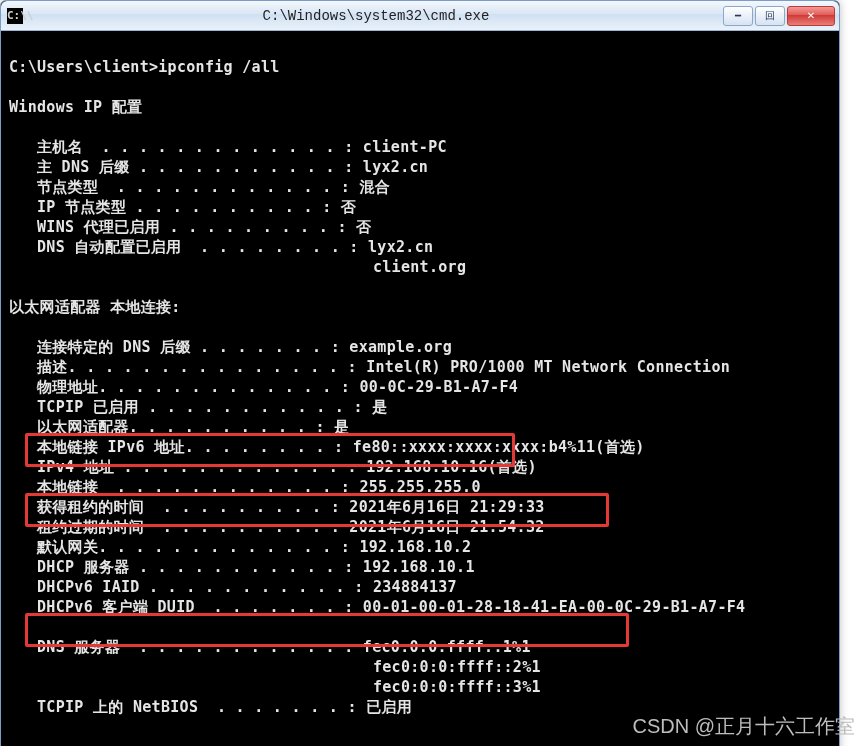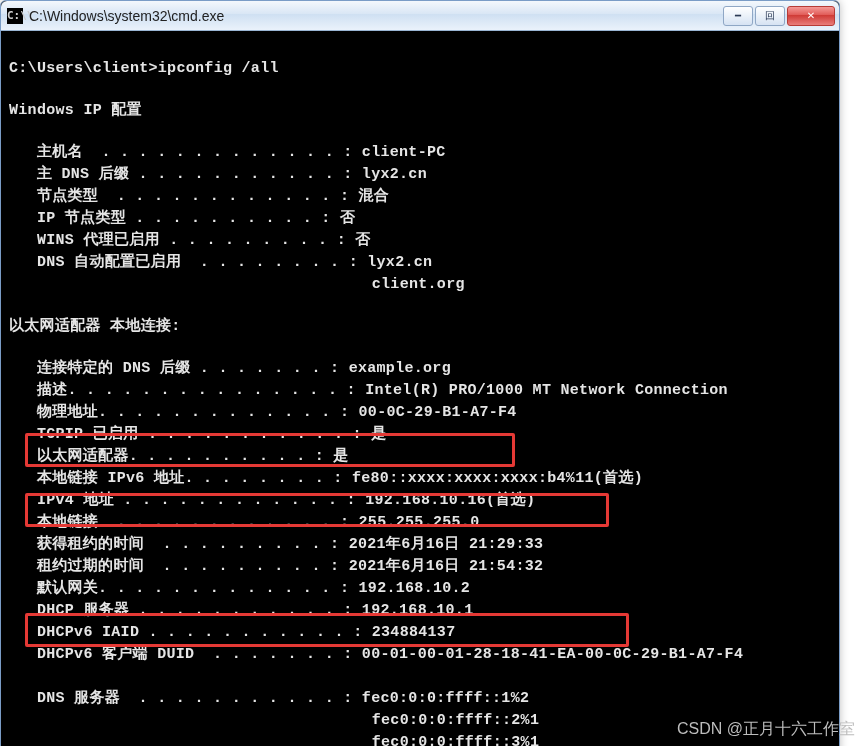--- a/index.html
+++ b/index.html
@@ -26,21 +26,22 @@
       padding: 0 4px 0 6px;
       border-radius: 6px 6px 0 0;
     }
     .titlebar .icon {
       width: 16px; height: 16px;
       background:#000; color:#ccc; font-size:11px; line-height:16px; text-align:center; font-weight:bold;
       margin-right:6px;
     }
     .titlebar .title {
       flex:1; font-size:14px; color:#222;
-      font-family: Liberation Sans, sans-serif;
+      font-family: Liberation Mono, monospace;
+      text-align: center;
     }
     .titlebar .btns {
       display:flex; gap:2px;
     }
     .winbtn {
       width:30px; height:20px;
       border:1px solid #8fa7c5;
       border-radius:3px;
       background:linear-gradient(#fff,#d6e3f3);
       display:flex;align-items:center;justify-content:center;
@@ -52,35 +53,35 @@
       padding: 6px 8px 20px 8px;
       font-size: 15px;
       line-height: 20px;
       color:#e5e5e5;
       font-family: "SimSun", "NSimSun", Consolas, monospace;
       white-space: pre;
       font-weight:bold;
       letter-spacing:0.3px;
       position:relative;
     }
-    .row { white-space: pre; font-family: Liberation Mono, monospace; }
+    .row { white-space: pre; }
     .highlight {
       position:absolute;
       border:3px solid #e53935;
       border-radius:2px;
       pointer-events:none;
     }
     .hl1 { top:402px; left:24px; width:490px; height:34px; }
     .hl2 { top:462px; left:24px; width:584px; height:34px; }
     .hl3 { top:582px; left:24px; width:604px; height:34px; }
     .watermark {
       position:absolute;
       right:10px; bottom:6px;
       color:#bdbdbd;
-      font-size:16px;
+      font-size:20px;
       font-family:"Microsoft YaHei", sans-serif;
     }
   </style>
 </head>
 <body>
 
 <div class="window">
   <div class="titlebar">
     <div class="icon">C:\\</div>
     <div class="title">C:\Windows\system32\cmd.exe</div>
@@ -113,21 +114,21 @@
 <span class="row">   本地链接 IPv6 地址. . . . . . . . : fe80::xxxx:xxxx:xxxx:b4%11(首选)</span>
 <span class="row">   IPv4 地址 . . . . . . . . . . . . : 192.168.10.16(首选)</span>
 <span class="row">   本地链接  . . . . . . . . . . . . : 255.255.255.0</span>
 <span class="row">   获得租约的时间  . . . . . . . . . : 2021年6月16日 21:29:33</span>
 <span class="row">   租约过期的时间  . . . . . . . . . : 2021年6月16日 21:54:32</span>
 <span class="row">   默认网关. . . . . . . . . . . . . : 192.168.10.2</span>
 <span class="row">   DHCP 服务器 . . . . . . . . . . . : 192.168.10.1</span>
 <span class="row">   DHCPv6 IAID . . . . . . . . . . . : 234884137</span>
 <span class="row">   DHCPv6 客户端 DUID  . . . . . . . : 00-01-00-01-28-18-41-EA-00-0C-29-B1-A7-F4</span>
 <span class="row"></span>
-<span class="row">   DNS 服务器  . . . . . . . . . . . : fec0:0:0:ffff::1%2</span>
+<span class="row">   DNS 服务器  . . . . . . . . . . . : fec0:0:0:ffff::1%1</span>
 <span class="row">                                       fec0:0:0:ffff::2%1</span>
 <span class="row">                                       fec0:0:0:ffff::3%1</span>
 <span class="row">   TCPIP 上的 NetBIOS  . . . . . . . : 已启用</span>
     <div class="highlight hl1"></div>
     <div class="highlight hl2"></div>
     <div class="highlight hl3"></div>
   </div>
 </div>
 
 <div class="watermark">CSDN @正月十六工作室</div>

